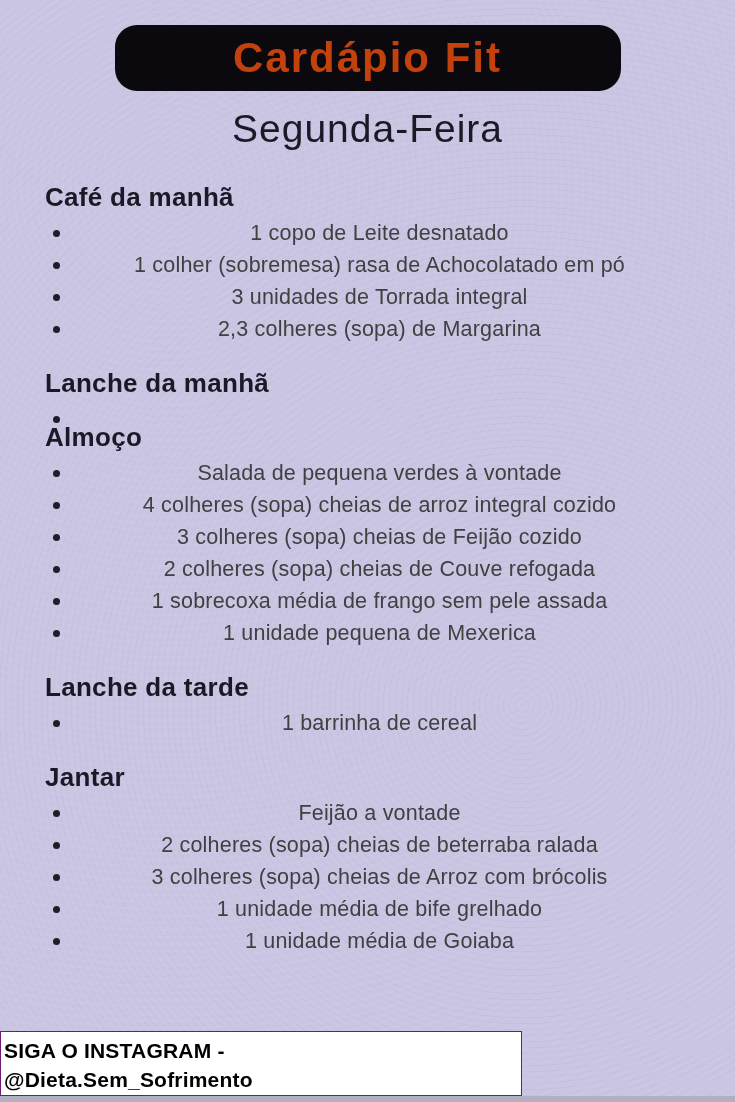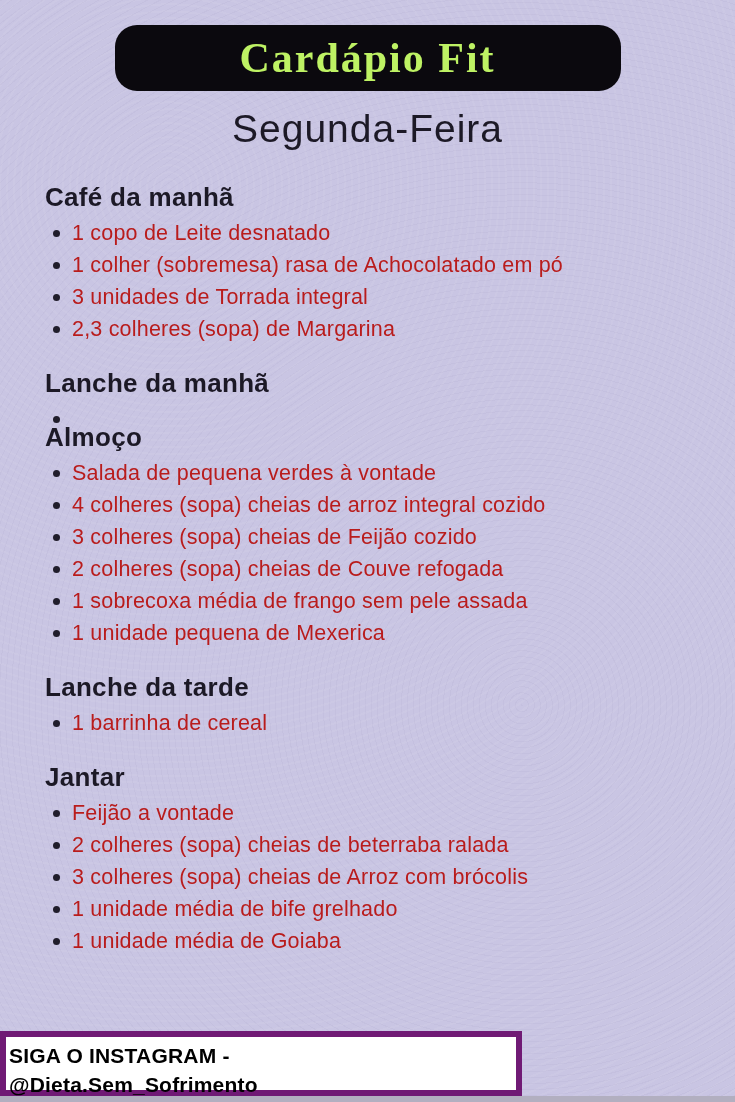--- a/index.html
+++ b/index.html
@@ -22,25 +22,25 @@
   }
   .logo-box {
     width: 506px; height: 66px;
     margin: 25px auto 0;
     background: #0b090e;
     border-radius: 22px;
     display: flex; align-items: center; justify-content: center;
     position: relative; z-index: 1;
   }
   .logo {
-    font-family: Liberation Serif, serif;
+    font-family: Liberation Sans, sans-serif;
     font-weight: bold;
     font-size: 42px;
     letter-spacing: 2px;
-    color: #bef264;
+    color: #c2410c;
   }
   .day-title {
     margin: 14px 0 0 0;
     text-align: center;
     font-size: 39px;
     line-height: 48px;
     font-weight: normal;
     letter-spacing: 1px;
     color: #1c1926;
     position: relative; z-index: 1;
@@ -59,35 +59,36 @@
     letter-spacing: 0.3px;
     color: #1c1926;
   }
   .section ul { list-style: none; margin: 0; padding: 0; }
   .section li {
     position: relative;
     padding-left: 27px;
     font-size: 21.5px;
     line-height: 32px;
     letter-spacing: 0.2px;
-    color: #b91c1c;
+    color: #404040;
+    text-align: center;
   }
   .bullet {
     position: absolute;
     left: 8px; top: 13px;
     width: 7px; height: 7px;
     border-radius: 50%;
     background: #201d2b;
   }
   .footer {
     position: absolute;
     left: 0; top: 1031px;
     width: 522px; height: 65px;
     background: #ffffff;
-    border: 6px solid #701a75;
+    border: 1px solid #701a75;
     box-sizing: border-box;
     padding: 4px 0 0 3px;
     z-index: 2;
   }
   .footer-line {
     font-size: 21px;
     font-weight: bold;
     line-height: 29px;
     color: #000000;
     letter-spacing: 0.2px;

